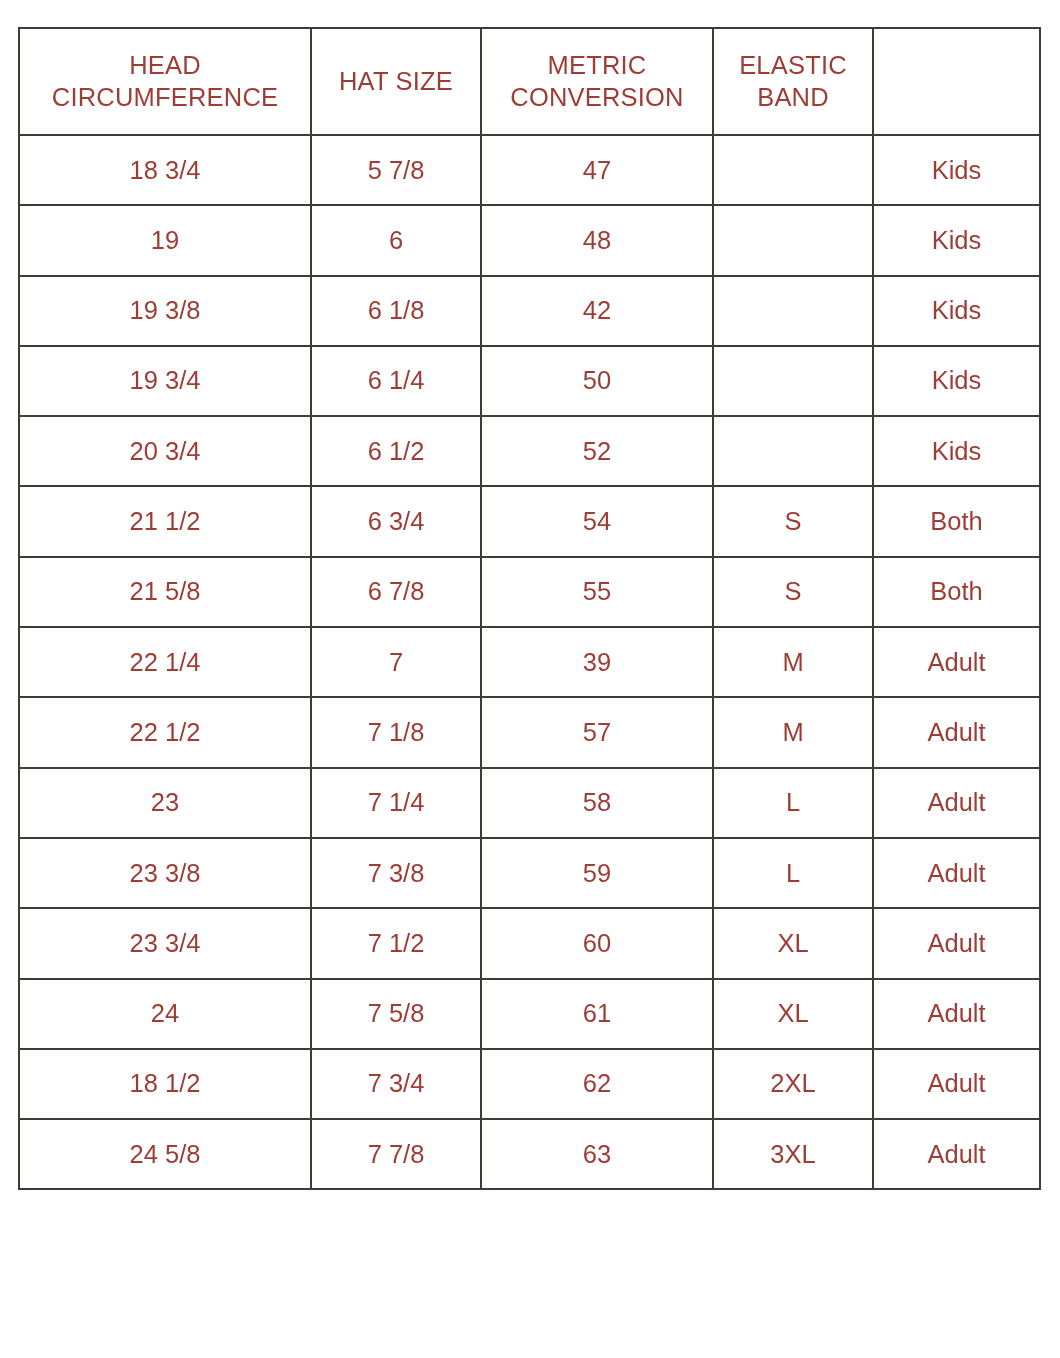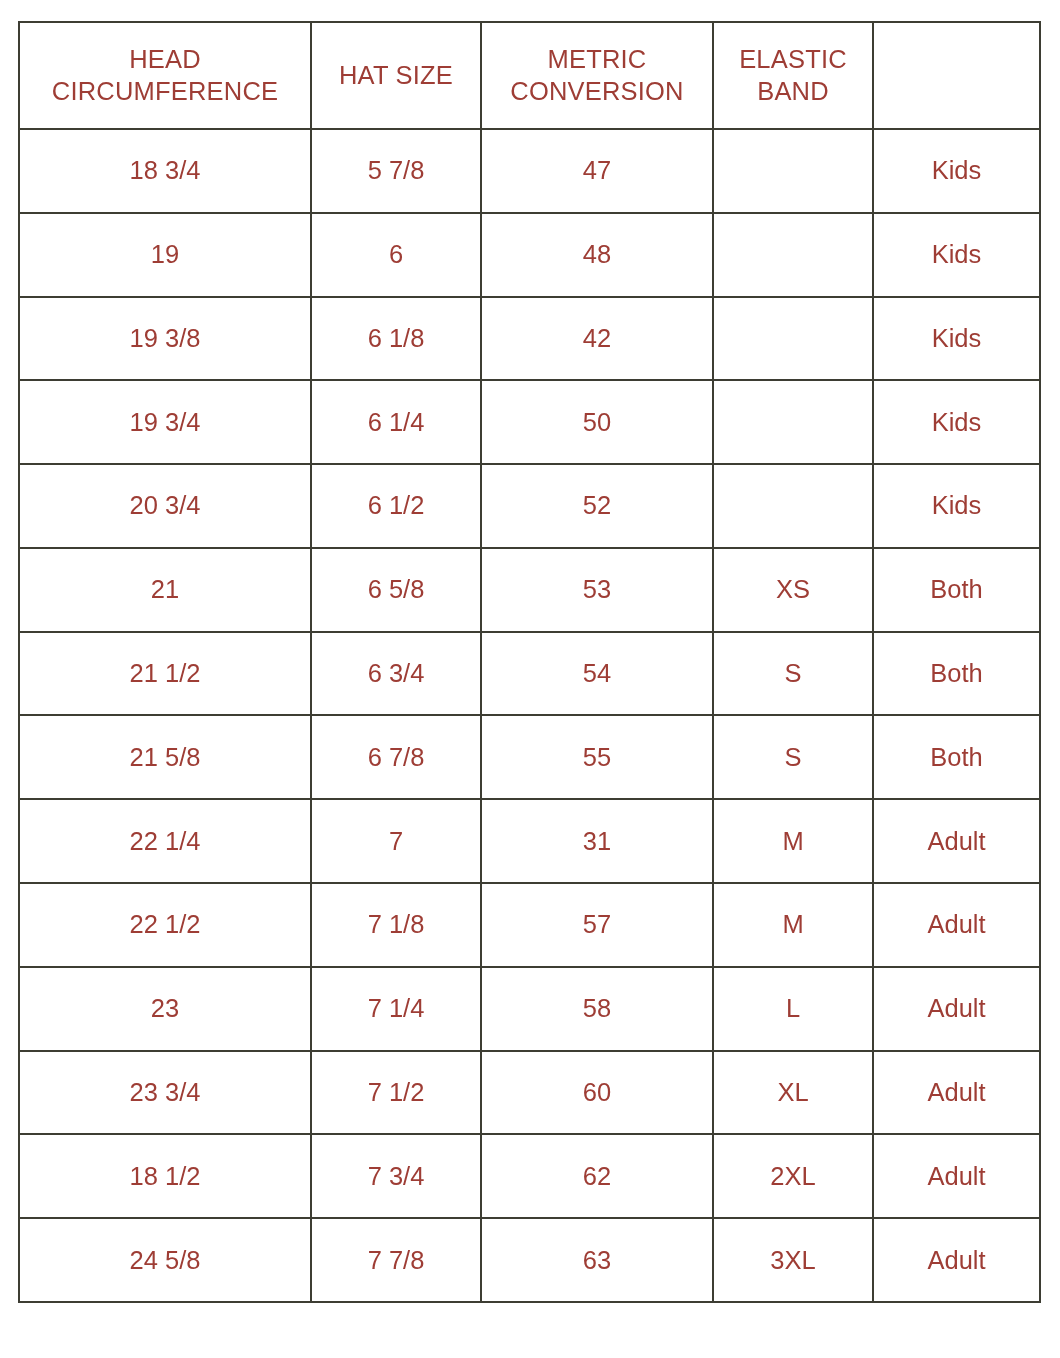--- a/index.html
+++ b/index.html
@@ -11,23 +11,23 @@
   body {
     width: 1060px;
     height: 1358px;
     font-family: "Liberation Sans", sans-serif;
     -webkit-font-smoothing: antialiased;
   }
 
   #size-chart-wrap {
     position: absolute;
     left: 18px;
-    top: 21px;
+    top: 27px;
     width: 1021px;
-    height: 1282px;
+    height: 1124px;
     box-sizing: border-box;
   }
 
   table.size-chart {
     width: 100%;
     height: 100%;
     border-collapse: collapse;
     table-layout: fixed;
     background: #ffffff;
   }
@@ -128,69 +128,76 @@
           <td>Kids</td>
         </tr>
         <tr>
           <td>20 3/4</td>
           <td>6 1/2</td>
           <td>52</td>
           <td></td>
           <td>Kids</td>
         </tr>
         <tr>
-          <td>21</td>
-          <td>6 5/8</td>
-          <td>53</td>
-          <td>XS</td>
-          <td>Both</td>
-        </tr>
-        <tr>
           <td>21 1/2</td>
           <td>6 3/4</td>
           <td>54</td>
           <td>S</td>
           <td>Both</td>
         </tr>
         <tr>
           <td>21 5/8</td>
           <td>6 7/8</td>
           <td>55</td>
           <td>S</td>
           <td>Both</td>
         </tr>
         <tr>
           <td>22 1/4</td>
           <td>7</td>
-          <td>31</td>
+          <td>39</td>
           <td>M</td>
           <td>Adult</td>
         </tr>
         <tr>
           <td>22 1/2</td>
           <td>7 1/8</td>
           <td>57</td>
           <td>M</td>
           <td>Adult</td>
         </tr>
         <tr>
           <td>23</td>
           <td>7 1/4</td>
           <td>58</td>
           <td>L</td>
           <td>Adult</td>
         </tr>
         <tr>
+          <td>23 3/8</td>
+          <td>7 3/8</td>
+          <td>59</td>
+          <td>L</td>
+          <td>Adult</td>
+        </tr>
+        <tr>
           <td>23 3/4</td>
           <td>7 1/2</td>
           <td>60</td>
           <td>XL</td>
           <td>Adult</td>
         </tr>
         <tr>
+          <td>24</td>
+          <td>7 5/8</td>
+          <td>61</td>
+          <td>XL</td>
+          <td>Adult</td>
+        </tr>
+        <tr>
           <td>18 1/2</td>
           <td>7 3/4</td>
           <td>62</td>
           <td>2XL</td>
           <td>Adult</td>
         </tr>
         <tr>
           <td>24 5/8</td>
           <td>7 7/8</td>
           <td>63</td>

